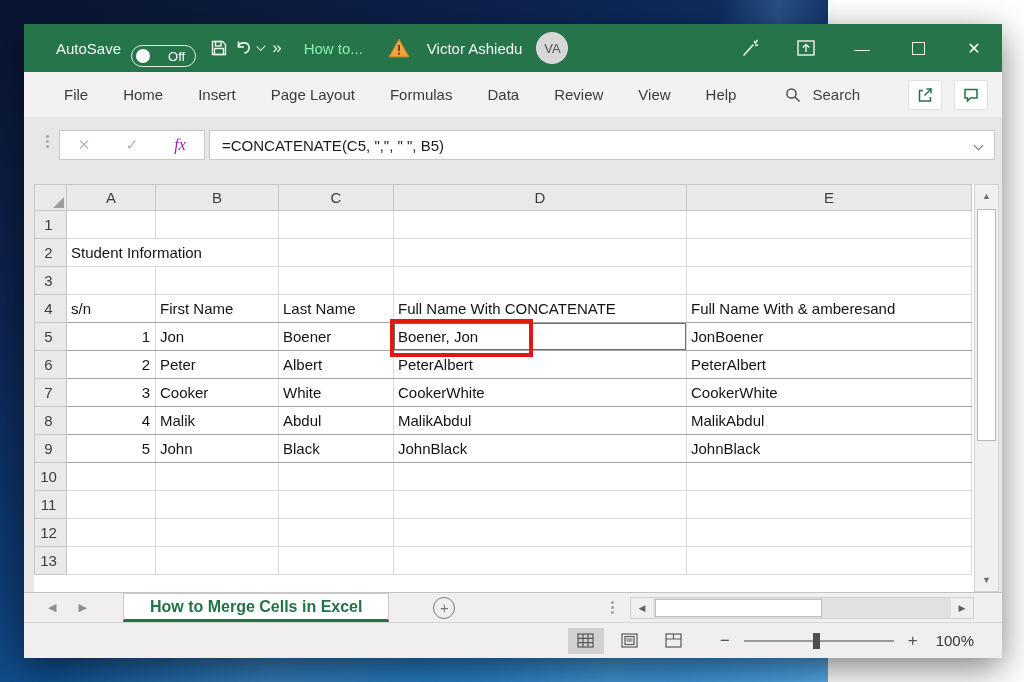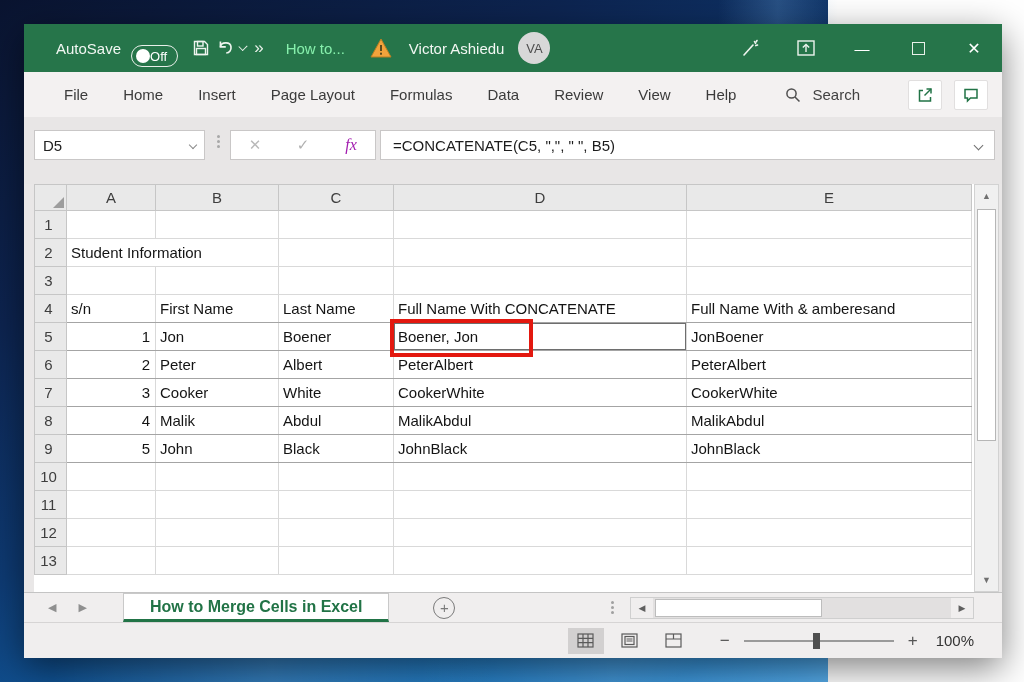--- a/index.html
+++ b/index.html
@@ -26,21 +26,21 @@
   }
 
   
   .titlebar {
     height:48px; background:var(--titlebar-green,#26754a); color:#fff;
     display:flex; align-items:center; font-size:15px; flex:0 0 auto;
   }
   .tb-left { display:flex; align-items:center; padding-left:32px; }
   .autosave-label { margin-right:10px; color:#f2f7f3; }
   .autosave-toggle { display:flex; align-items:center; border:1px solid #e8efe9; border-radius:11px;
-    height:22px; padding:0 10px 0 4px; gap:0; cursor:pointer;margin-top:16px; }
+    height:22px; padding:0 10px 0 4px; gap:18px; cursor:pointer;margin-top:16px; }
   .toggle-knob { width:14px; height:14px; border-radius:50%; background:#fff; }
   .autosave-state { font-size:13px; color:#fff; }
   .tb-btn { display:flex; align-items:center; justify-content:center; width:30px; height:30px; }
   .sep-space { width:8px; }
   .more-cmds { font-size:17px; color:#e9f1ea; margin:0 8px; }
   .doc-title { margin:0 18px 0 14px; color:#86efac; }
   .warn { margin:0 6px; display:flex; }
   .user-name { margin:0 10px; color:#f2f7f3; white-space:nowrap; }
   .avatar { width:32px; height:32px; border-radius:50%; background:#d8d8d8; color:#4e4e4e;
     display:flex; align-items:center; justify-content:center; font-size:13px; margin-left:4px; }
@@ -256,24 +256,20 @@
           <span>
             <svg width="18" height="18" viewBox="0 0 18 18" fill="none" stroke="#217346" stroke-width="1.5">
               <path d="M3 3.5 H15 V12 H8.5 L5.5 15 V12 H3 Z"></path>
             </svg>
           </span>
         </span>
       </div>
     </div>
 
     <div class="formula-section">
-      <div class="name-box">
-        <span>D5</span>
-        <span class="nb-chev"></span>
-      </div>
       <div class="fb-dots">
           <i></i>
           <i></i>
           <i></i>
         </div>
       <div class="fb-buttons">
         <span class="fb-btn fb-cancel">✕</span>
         <span class="fb-btn fb-enter">✓</span>
         <span class="fb-btn fb-fx">fx</span>
       </div>

